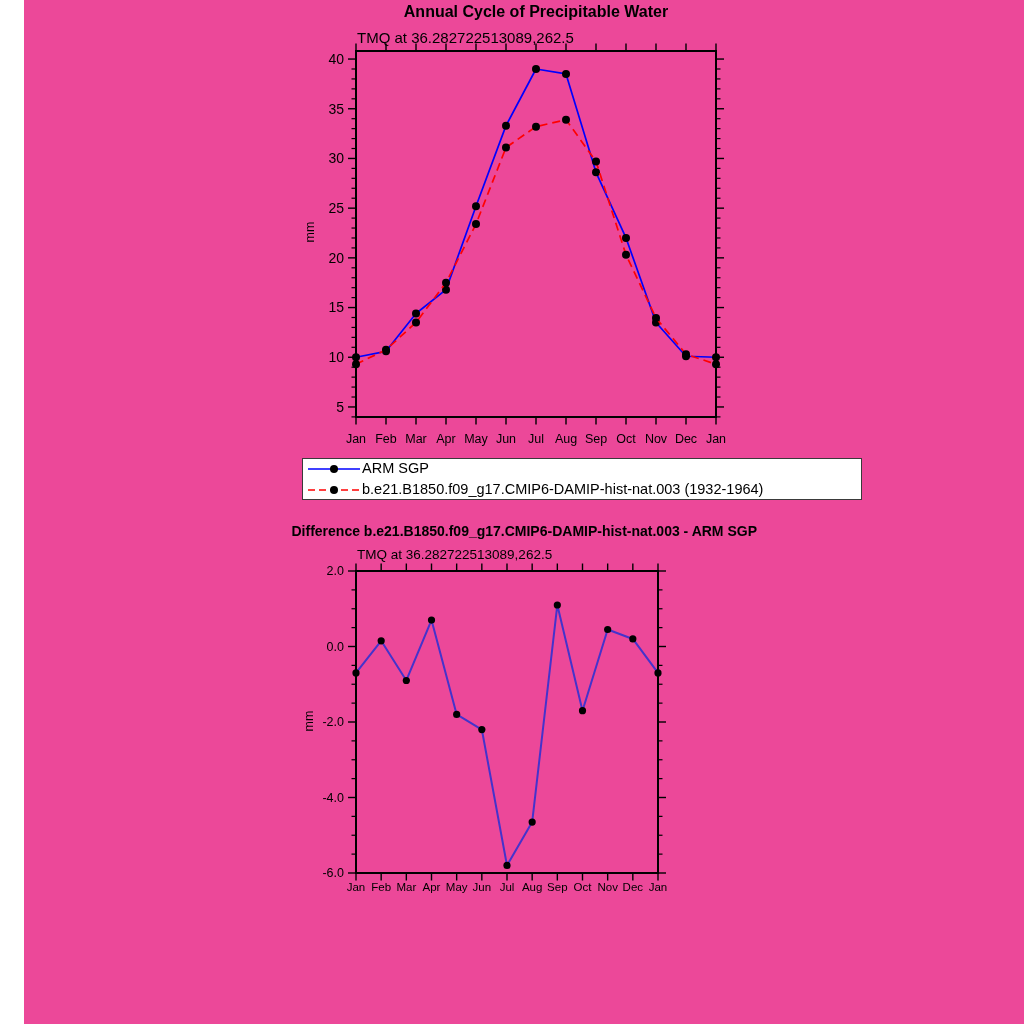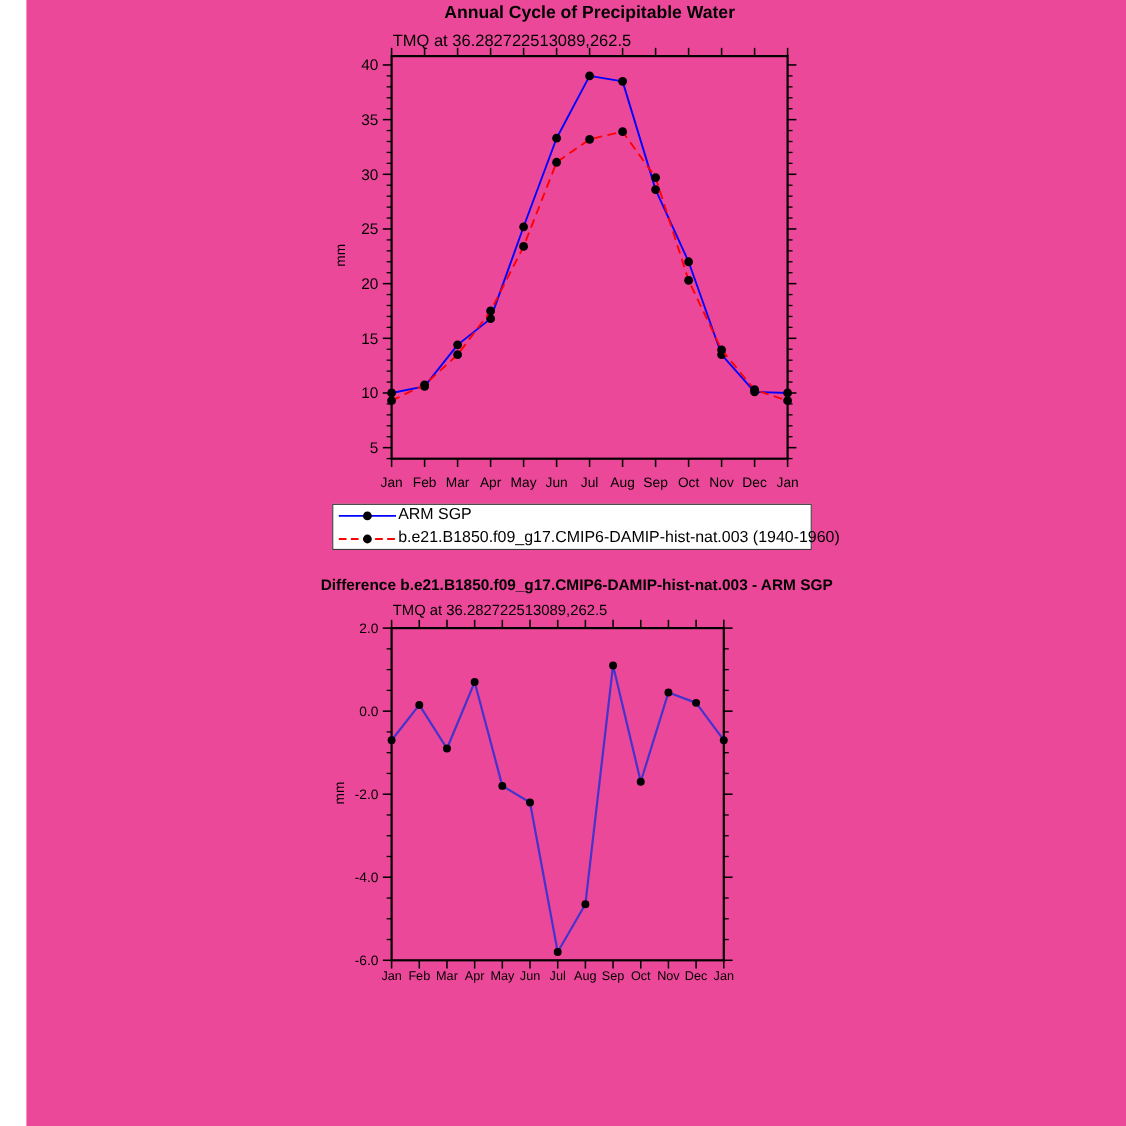--- a/index.html
+++ b/index.html
@@ -22,21 +22,21 @@
     font-size:15px;white-space:nowrap;
   }
   .ylabel{
     width:40px;height:16px;text-align:center;
     font-size:12.5px;
     transform:rotate(-90deg);
   }
   .ylabel1{left:267px;top:224px;}
   .ylabel2{left:266px;top:713px;}
   .legend{
-    left:278px;top:458px;width:436px;height:42px;
+    left:278px;top:458px;width:560px;height:42px;
     border:1px solid #3a3a3a;
     background:#fff;
     display:flex;flex-direction:column;justify-content:center;
     padding-left:3px;box-sizing:border-box;
   }
   .legend-row{display:flex;align-items:center;height:21px;}
   .legend-row svg{flex:0 0 auto;}
   .legend-label{font-size:14.5px;white-space:nowrap;line-height:21px;}
   .title2{
     left:233px;top:523px;width:500px;
@@ -216,21 +216,21 @@
           <line x1="2" y1="7" x2="54" y2="7" stroke="#0000ff" stroke-width="1.7"></line>
           <circle cx="28" cy="7" r="4" fill="#000000"></circle>
         </svg>
       <span class="legend-label">ARM SGP</span>
     </div>
     <div class="legend-row">
       <svg id="legend-sample-1" width="56" height="14">
           <line x1="2" y1="7" x2="54" y2="7" stroke="#ff0000" stroke-width="1.7" stroke-dasharray="7,4"></line>
           <circle cx="28" cy="7" r="4" fill="#000000"></circle>
         </svg>
-      <span class="legend-label">b.e21.B1850.f09_g17.CMIP6-DAMIP-hist-nat.003 (1940-1960)</span>
+      <span class="legend-label">b.e21.B1850.f09_g17.CMIP6-DAMIP-hist-nat.003 (1932-1964)</span>
     </div>
   </div>
 
   <div class="abs title2">Difference b.e21.B1850.f09_g17.CMIP6-DAMIP-hist-nat.003 - ARM SGP</div>
   <div class="abs subtitle2">TMQ at 36.282722513089,262.5</div>
   <div class="abs ylabel ylabel2">mm</div>
 
   <svg id="chart2" class="abs plot" style="left:270px;top:560px;" width="420" height="348" viewBox="270 560 420 348">
       <rect x="332" y="571" width="302" height="302" fill="none" stroke="#000" stroke-width="2"></rect>
       <line x1="332" y1="873" x2="332" y2="880.5" stroke="#000" stroke-width="1.4"></line>

